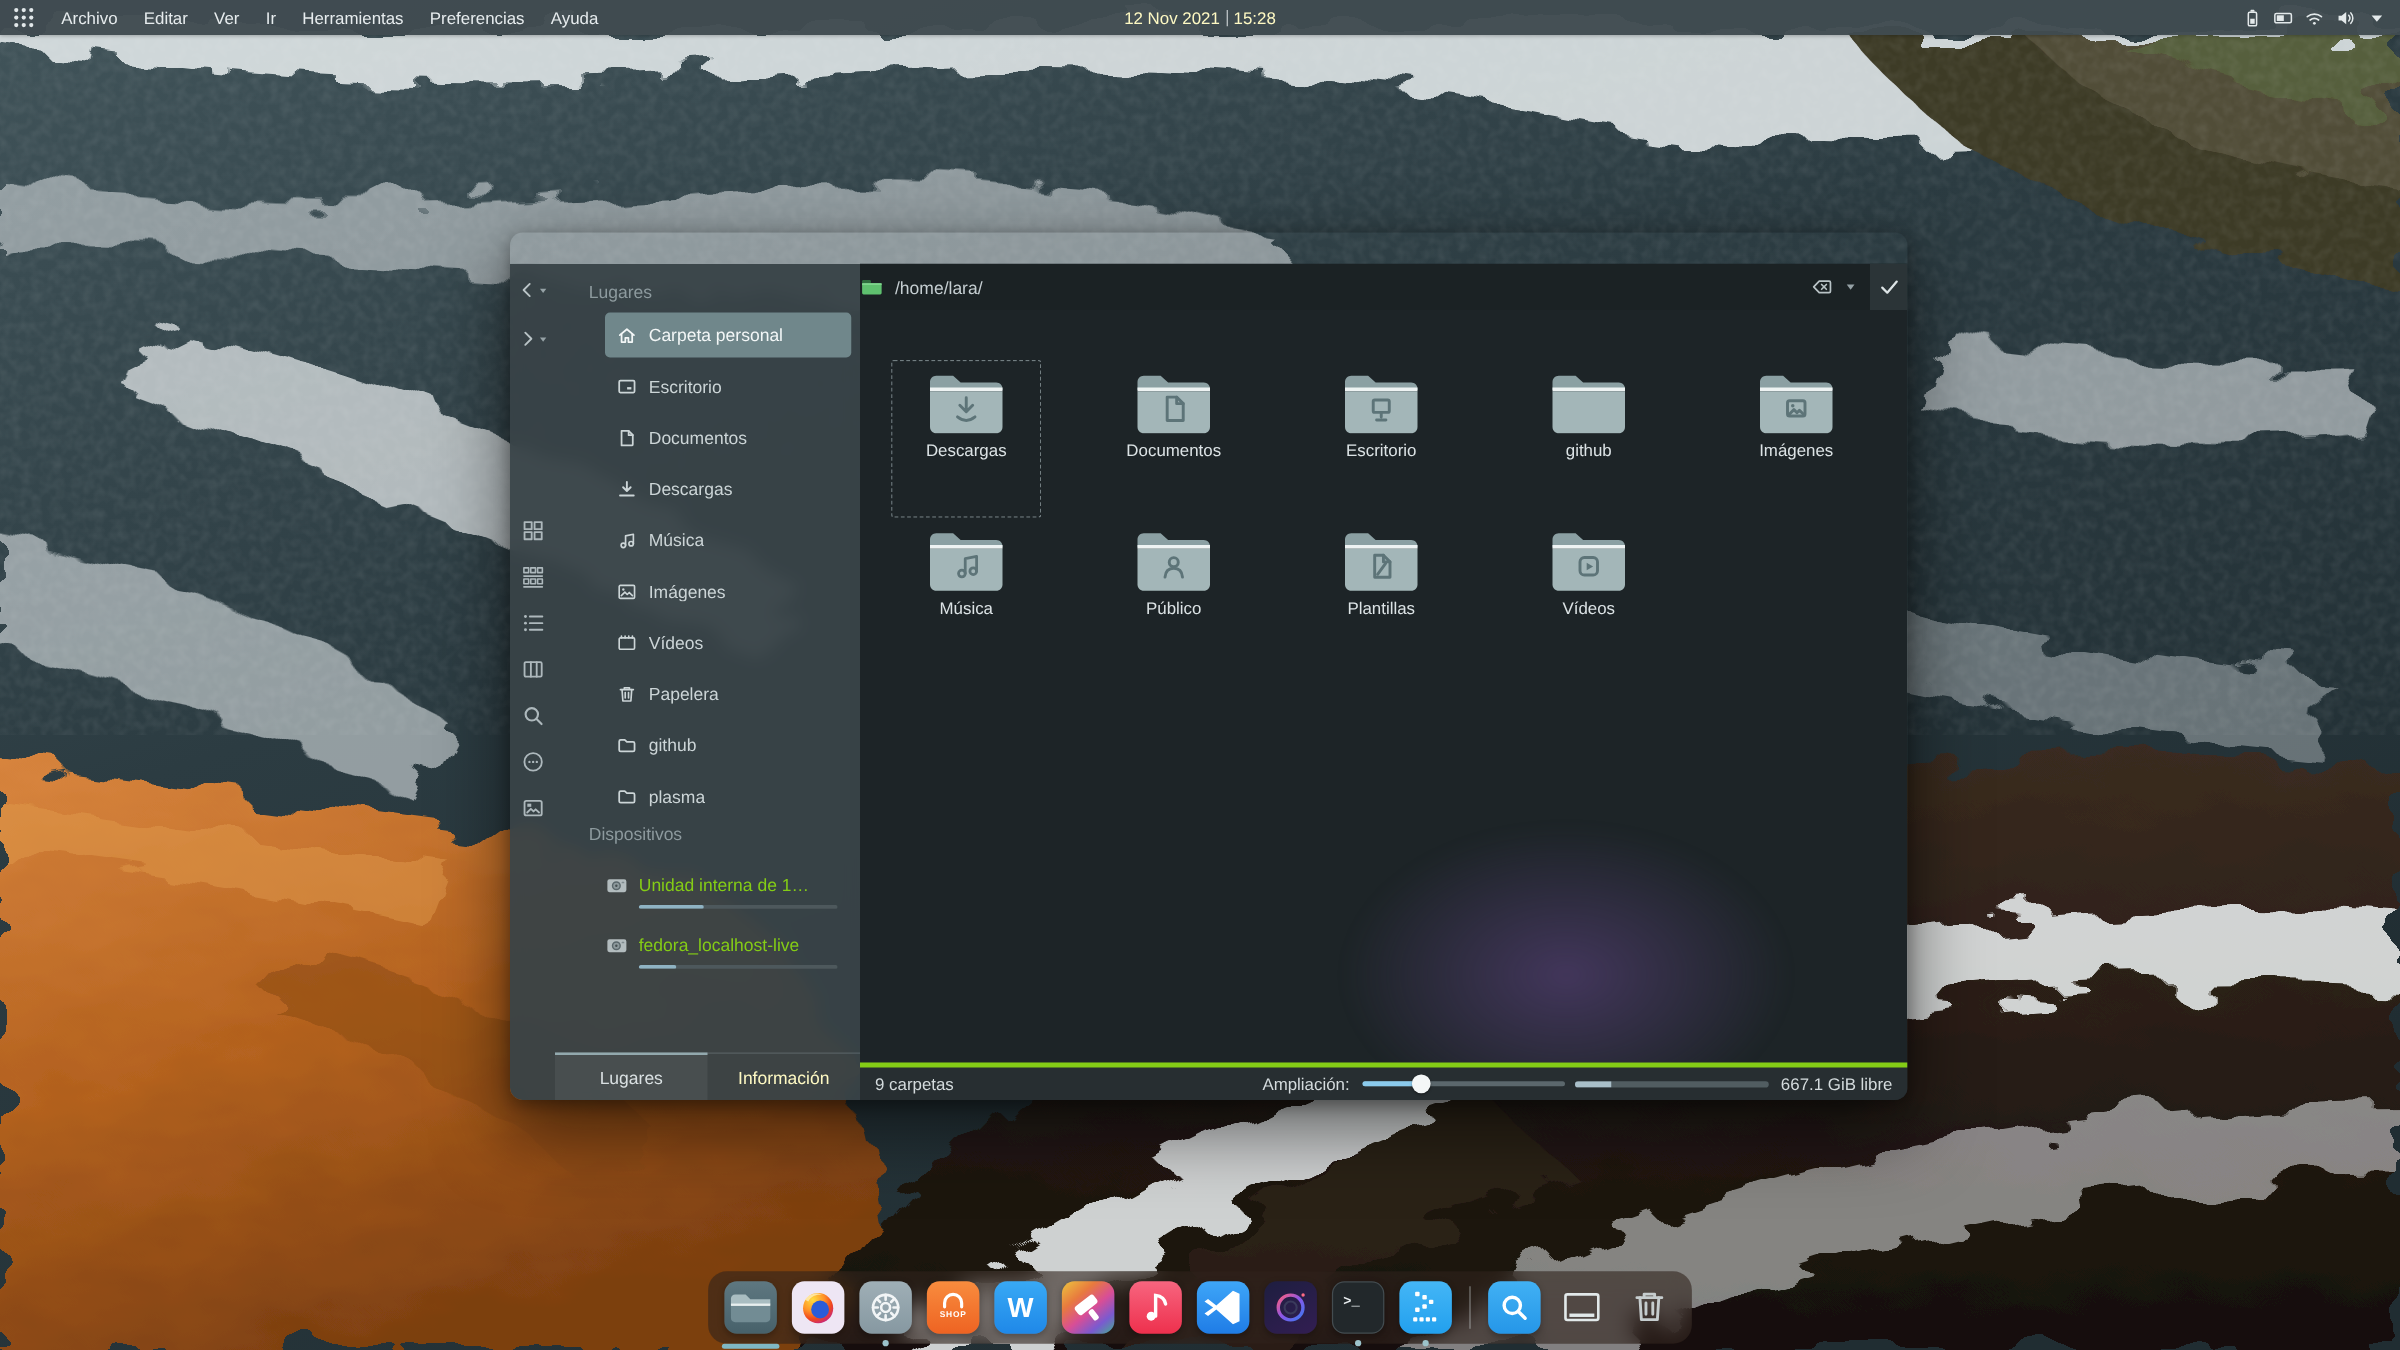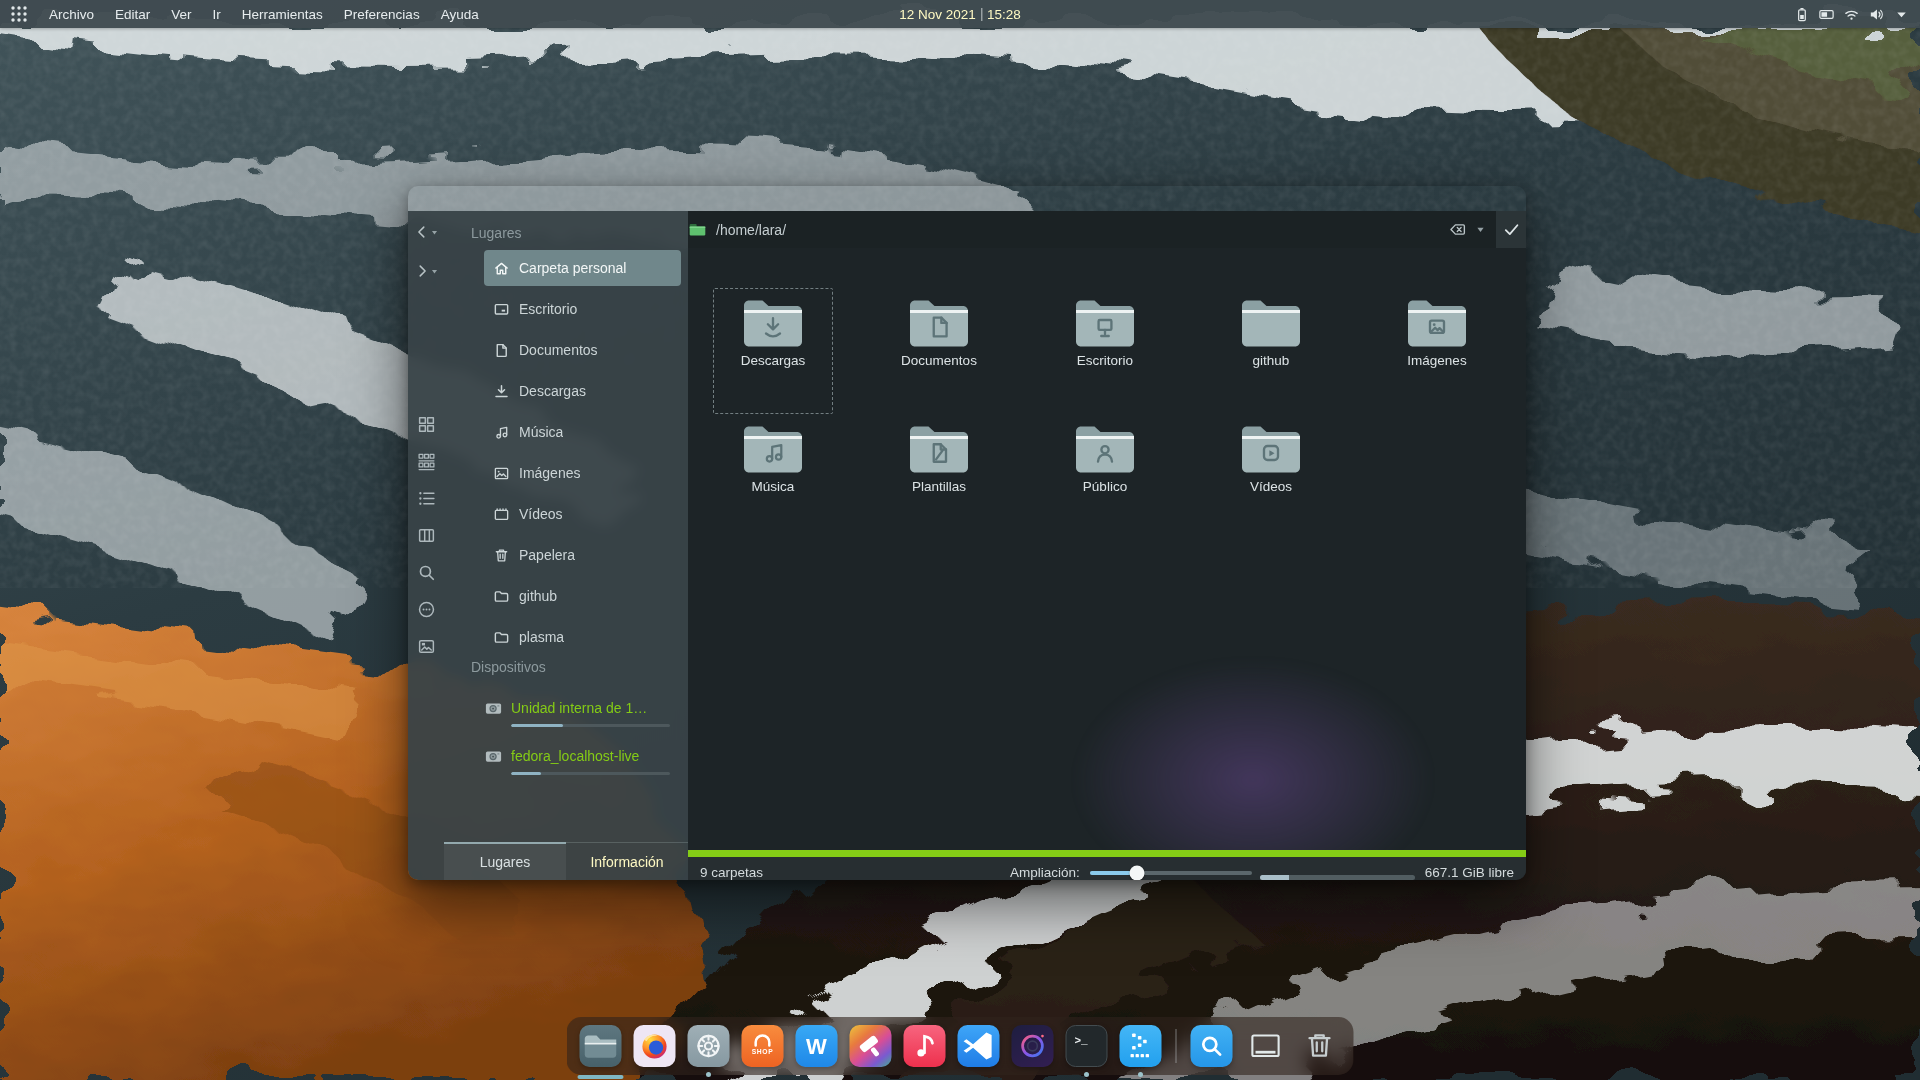--- a/index.html
+++ b/index.html
@@ -62,21 +62,21 @@
   .purple-blob{position:absolute;left:46%;bottom:-50px;width:360px;height:240px;background:radial-gradient(ellipse at center,rgba(98,70,135,.55),rgba(98,70,135,0) 70%);filter:blur(6px);pointer-events:none}
   .files-grid{position:absolute;top:40px;left:2px;display:grid;grid-template-columns:repeat(5,166px);grid-auto-rows:126px;justify-items:center}
   .file-cell{width:120px;display:flex;flex-direction:column;align-items:center;padding:4px 2px;border:1px dashed transparent;border-radius:2px;cursor:default}
   .file-cell.selected{border-color:rgba(185,200,204,.55)}
   .file-ico{position:relative;width:64px;height:54px}
   .file-ico .base{position:absolute;inset:0}
   .file-ico .base svg{display:block;width:100%;height:100%}
   .file-ico .emblem{position:absolute;left:50%;top:34px;transform:translate(-50%,-50%);width:28px;height:28px;color:#5d7478;display:inline-flex}
   .file-label{margin-top:6px;color:#dce3e5;font-size:13.5px;white-space:nowrap}
 
-  .statusbar{height:30px;background:#272e31;border-top:7px solid #84cc16;display:flex;align-items:flex-end;padding:0 12px;color:#d4dbdd;font-size:13.5px}
+  .statusbar{height:30px;background:#272e31;border-top:4px solid #84cc16;display:flex;align-items:center;padding:0 12px;color:#d4dbdd;font-size:13.5px}
   .sb-count{flex:1}
   .sb-zoom{display:flex;align-items:center;gap:10px}
   .zoom-track{position:relative;width:162px;height:4px;background:#5b676c;border-radius:2px}
   .zoom-fill{position:absolute;left:0;top:0;bottom:0;background:#8acaec;border-radius:2px}
   .zoom-thumb{position:absolute;top:50%;width:15px;height:15px;background:#f4f7f7;border-radius:50%;transform:translate(-50%,-50%);box-shadow:0 1px 2px rgba(0,0,0,.4)}
   .cap-track{position:relative;width:155px;height:5px;background:#515d61;border-radius:2.5px;margin-left:8px;overflow:hidden}
   .cap-fill{position:absolute;left:0;top:0;bottom:0;background:#a9bfc9}
   .sb-free{margin-left:10px;white-space:nowrap}
 
   
@@ -611,45 +611,45 @@
               <div class="file-ico">
                 <span class="base">
                   <svg viewBox="0 0 64 54">
                     <path d="M3 12.5c0-2.8 2.2-5 5-5h13.5l6 5.5H56c2.8 0 5 2.2 5 5v1H3z" fill="#8ba0a3"></path>
                     <rect x="3" y="17" width="58" height="3" fill="#eef3f3"></rect>
                     <path d="M3 20h58v28.5c0 2.8-2.2 5-5 5H8c-2.8 0-5-2.2-5-5z" fill="#a3b6b8"></path>
                   </svg>
                 </span>
                 <span class="emblem">
                   <svg viewBox="0 0 24 24" fill="none" stroke="currentColor" stroke-width="2" stroke-linecap="round" stroke-linejoin="round">
-                    <path d="M7.5 4.5h6l4.5 4.5v10.5h-10.5z"></path>
-                    <path d="M13.5 4.5V9H18"></path>
-                    <path d="M9.5 17.5 15 10"></path>
-                  </svg>
-                </span>
-              </div>
-              <div class="file-label">Plantillas</div>
+                    <circle cx="12" cy="9.2" r="3.1"></circle>
+                    <path d="M6 19.4c.4-4 2.4-6 6-6s5.6 2 6 6"></path>
+                  </svg>
+                </span>
+              </div>
+              <div class="file-label">Público</div>
             </div>
             <div class="file-cell">
               <div class="file-ico">
                 <span class="base">
                   <svg viewBox="0 0 64 54">
                     <path d="M3 12.5c0-2.8 2.2-5 5-5h13.5l6 5.5H56c2.8 0 5 2.2 5 5v1H3z" fill="#8ba0a3"></path>
                     <rect x="3" y="17" width="58" height="3" fill="#eef3f3"></rect>
                     <path d="M3 20h58v28.5c0 2.8-2.2 5-5 5H8c-2.8 0-5-2.2-5-5z" fill="#a3b6b8"></path>
                   </svg>
                 </span>
                 <span class="emblem">
                   <svg viewBox="0 0 24 24" fill="none" stroke="currentColor" stroke-width="2" stroke-linecap="round" stroke-linejoin="round">
-                    <circle cx="12" cy="9.2" r="3.1"></circle>
-                    <path d="M6 19.4c.4-4 2.4-6 6-6s5.6 2 6 6"></path>
-                  </svg>
-                </span>
-              </div>
-              <div class="file-label">Público</div>
+                    <path d="M7.5 4.5h6l4.5 4.5v10.5h-10.5z"></path>
+                    <path d="M13.5 4.5V9H18"></path>
+                    <path d="M9.5 17.5 15 10"></path>
+                  </svg>
+                </span>
+              </div>
+              <div class="file-label">Plantillas</div>
             </div>
             <div class="file-cell">
               <div class="file-ico">
                 <span class="base">
                   <svg viewBox="0 0 64 54">
                     <path d="M3 12.5c0-2.8 2.2-5 5-5h13.5l6 5.5H56c2.8 0 5 2.2 5 5v1H3z" fill="#8ba0a3"></path>
                     <rect x="3" y="17" width="58" height="3" fill="#eef3f3"></rect>
                     <path d="M3 20h58v28.5c0 2.8-2.2 5-5 5H8c-2.8 0-5-2.2-5-5z" fill="#a3b6b8"></path>
                   </svg>
                 </span>

